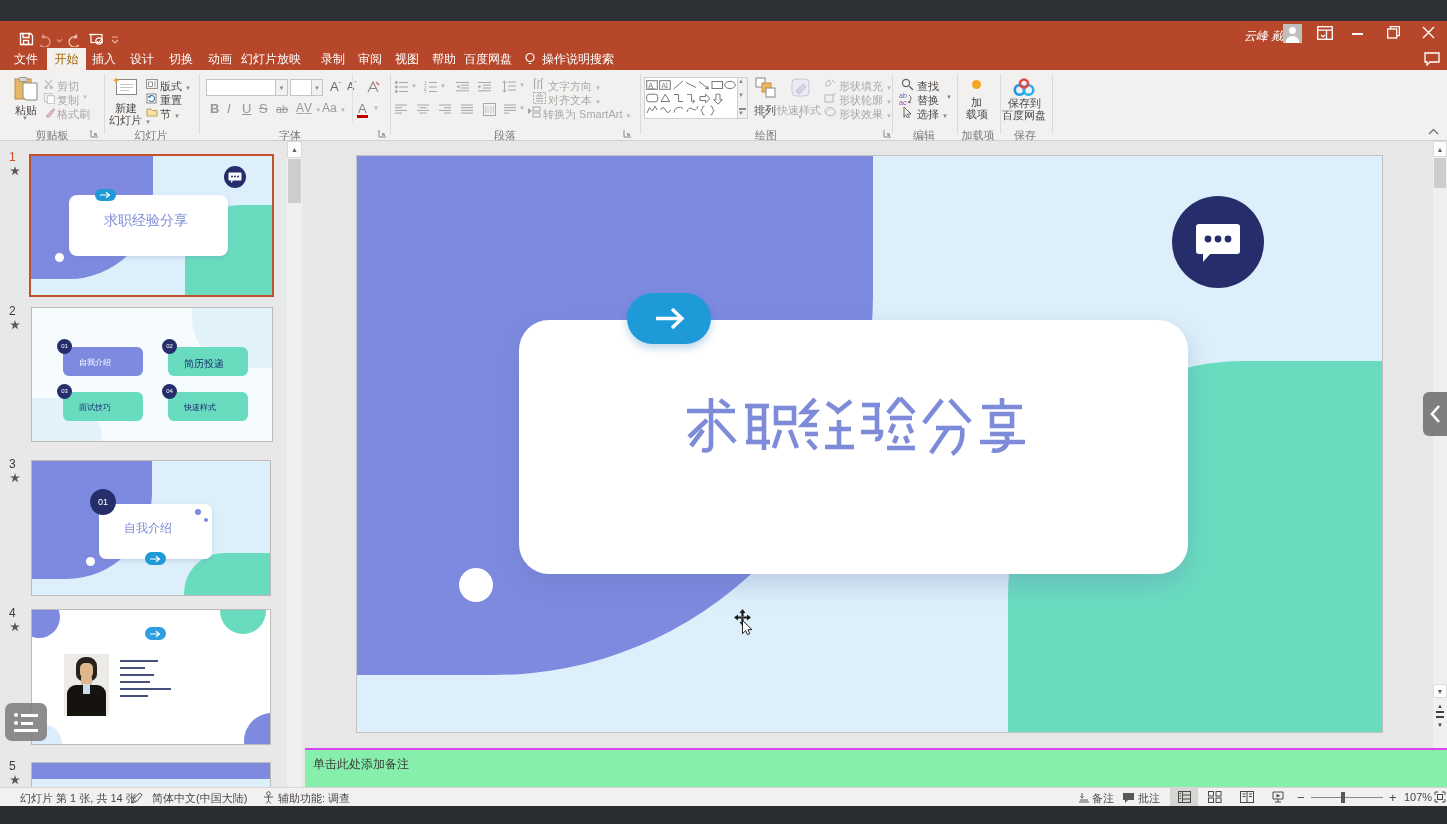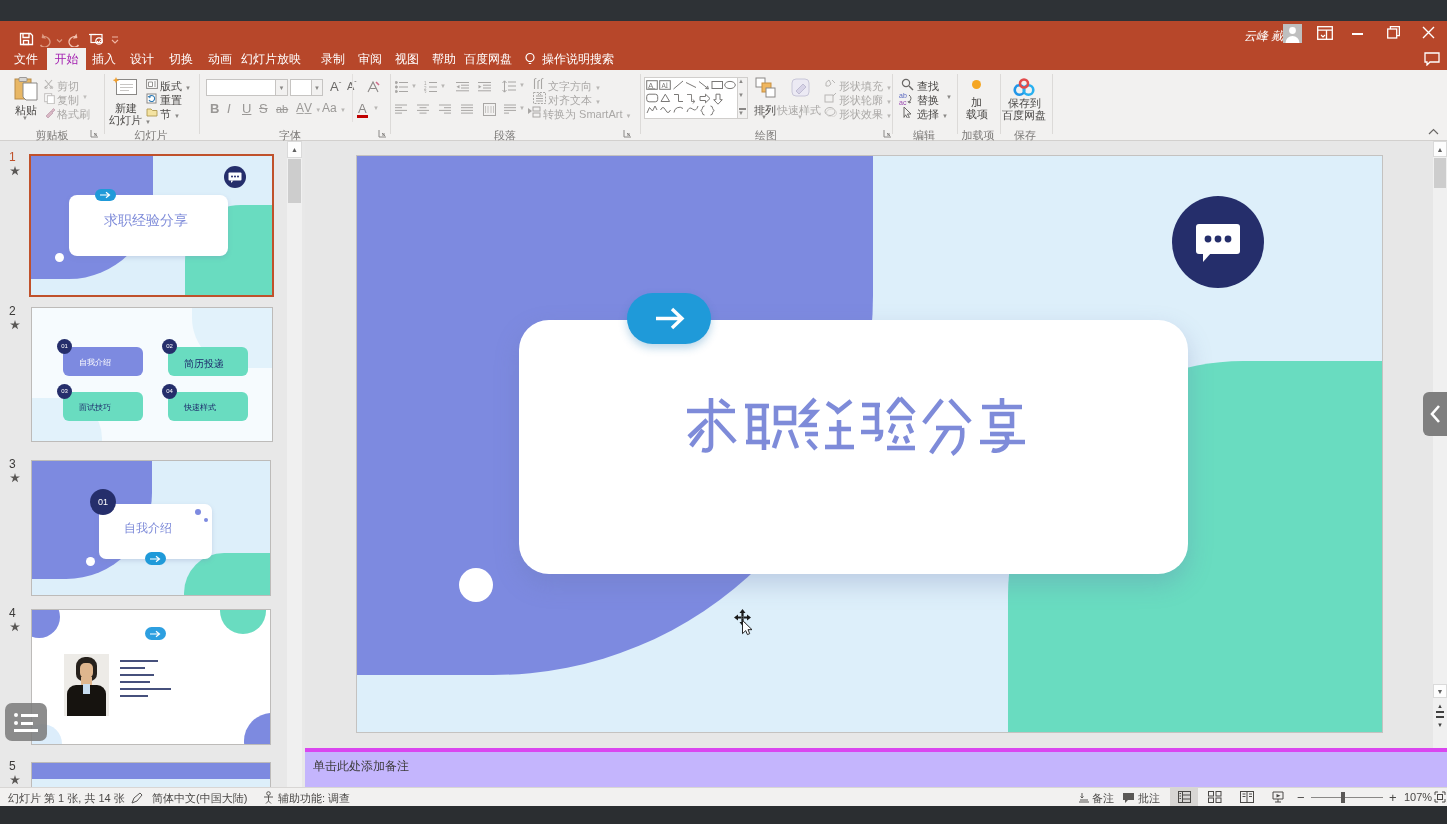--- a/index.html
+++ b/index.html
@@ -4,35 +4,35 @@
 <style>
 *{margin:0;padding:0;box-sizing:border-box;}
 html,body{width:1447px;height:824px;overflow:hidden;}
 body{font-family:"Liberation Sans",sans-serif;position:relative;background:#e7e7e7;}
 .abs{position:absolute;}
 
 #topdark{left:0;top:0;width:1447px;height:21px;background:#2e3236;}
 #titlebar{left:0;top:21px;width:1447px;height:27px;background:#b7472a;}
 #tabrow{left:0;top:48px;width:1447px;height:22px;background:#b7472a;}
 .tab{position:absolute;top:0;height:22px;line-height:22px;color:#fff;font-size:12px;text-align:center;}
-.tabsel{background:#f2f1f0;color:#a21caf;}
+.tabsel{background:#f2f1f0;color:#a16207;}
 
 #ribbon{left:0;top:70px;width:1447px;height:71px;background:#f2f1f0;border-bottom:1px solid #d2d0ce;}
 .gdiv{position:absolute;top:4px;width:1px;height:60px;background:#dcdad8;}
 .glabel{position:absolute;top:58px;font-size:11px;color:#7c7a78;text-align:center;width:80px;}
 .rtext{font-size:11px;color:#4a4846;}
 .dis{color:#aaa8a6;}
 .dd{color:#8a8886;font-size:6px;}
 #panel{left:0;top:141px;width:305px;height:665px;background:#e8e8e8;}
 .thumbnum{position:absolute;font-size:12px;color:#3b3a39;left:9px;}
 .thumb{position:absolute;left:31px;background:#ddeffa;border:1px solid #bdbbb9;overflow:hidden;}
 
 #slide{left:357px;top:156px;width:1025px;height:576px;background:#ddeffa;overflow:hidden;box-shadow:0 0 0 1px #c4c2c0;}
 
-#notes{left:305px;top:748px;width:1142px;height:39px;background:#c4b5fd;border-top:4px solid #d946ef;}
+#notes{left:305px;top:748px;width:1142px;height:39px;background:#86efac;border-top:2px solid #d946ef;}
 #statusbar{left:0;top:787px;width:1447px;height:19px;background:#f2f1f0;border-top:1px solid #d8d6d4;font-size:11px;color:#4a4846;}
 #botdark{left:0;top:806px;width:1447px;height:18px;background:#2b2e31;}
 .st{position:absolute;top:3px;}
 </style>
 </head>
 <body>
 <div class="abs" id="topdark"></div>
 <div class="abs" id="titlebar">
 
   <svg class="abs" style="left:19px;top:10px" width="110" height="16" viewBox="0 0 110 16">
@@ -591,21 +591,21 @@
 
 <div class="abs" style="left:1423px;top:392px;width:24px;height:44px;background:#7f7f7f;border-radius:6px 0 0 6px;">
   <svg class="abs" style="left:6px;top:12px" width="12" height="20" viewBox="0 0 12 20">
       <path d="M10 2 L3 10 L10 18" stroke="#fff" stroke-width="2.6" fill="none"></path>
     </svg>
 </div>
 <div class="abs" id="notes">
     <div style="position:absolute;left:8px;top:6px;font-size:12px;color:#3b3a39;">单击此处添加备注</div>
   </div>
 <div class="abs" id="statusbar">
-  <div class="st" style="left:8px;">幻灯片 第 1 张, 共 14 张</div>
+  <div class="st" style="left:20px;">幻灯片 第 1 张, 共 14 张</div>
   <svg class="st" style="left:131px;top:4px" width="13" height="12" viewBox="0 0 13 12">
       <path d="M1 11 l2-5 6-5 2 2 -5 6z" fill="none" stroke="#5a5856" stroke-width="1"></path>
     </svg>
   <div class="st" style="left:152px;">简体中文(中国大陆)</div>
   <svg class="st" style="left:262px;top:3px" width="13" height="13" viewBox="0 0 13 13">
       <circle cx="6.5" cy="2.5" r="1.8" fill="none" stroke="#5a5856"></circle>
       <path d="M2 6 h9 M6.5 6 v4 M6.5 10 l-2.5 2.5 M6.5 10 l2.5 2.5 M6.5 4.3 v1.7" stroke="#5a5856" fill="none"></path>
     </svg>
   <div class="st" style="left:278px;">辅助功能: 调查</div>
 

